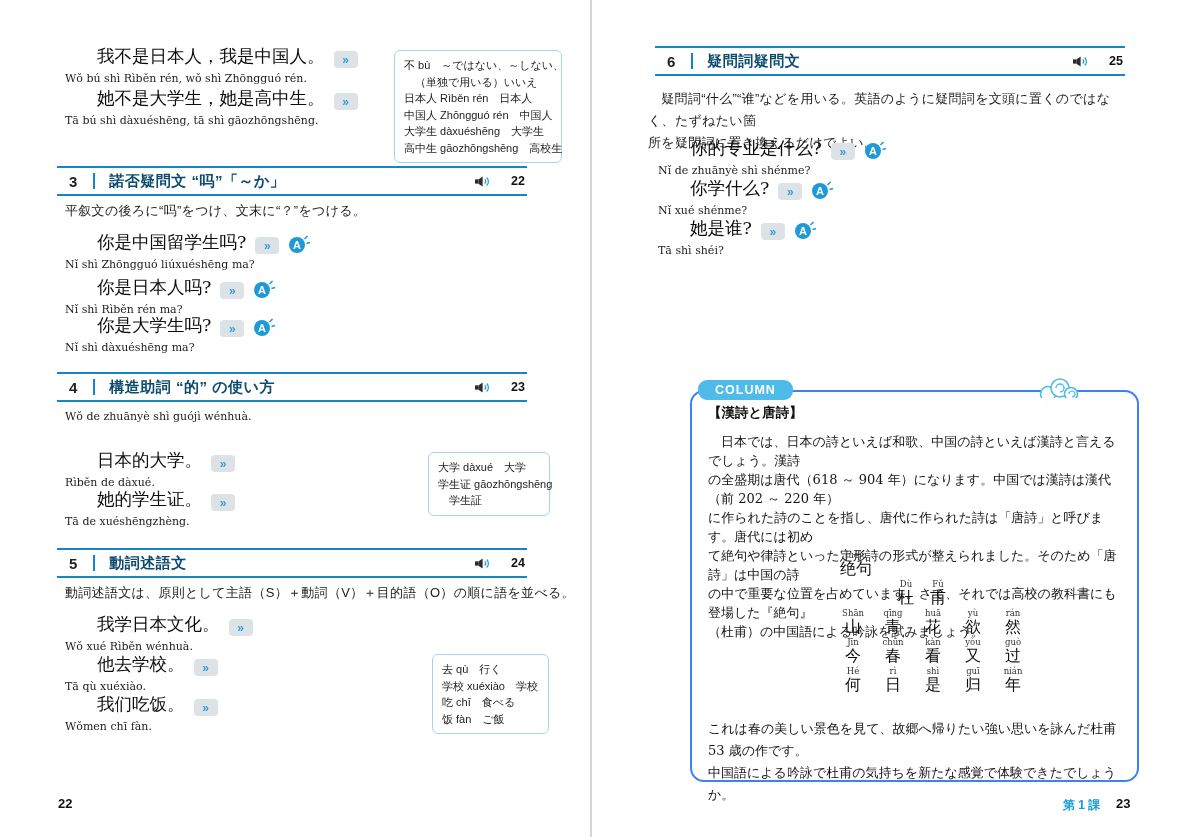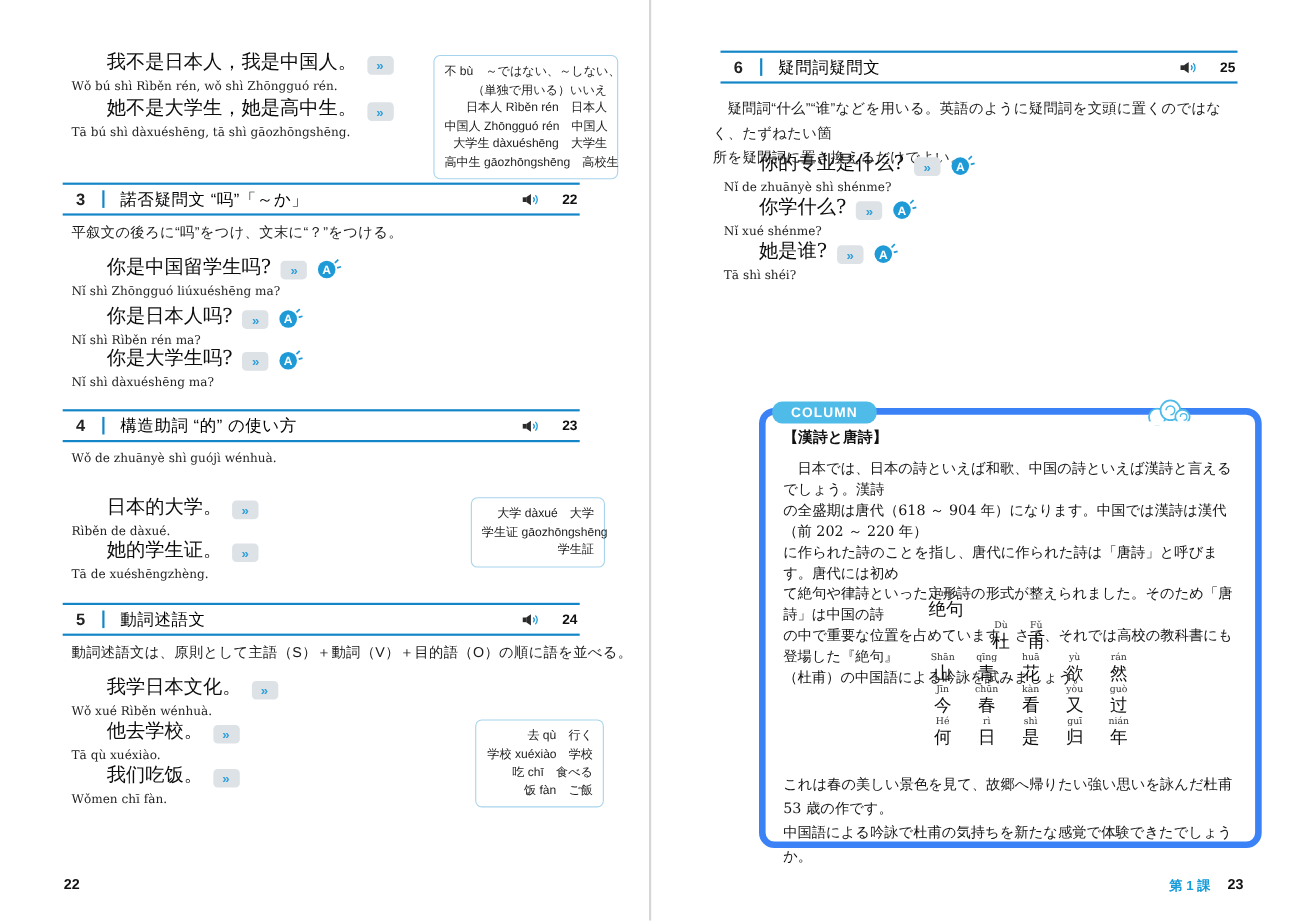--- a/index.html
+++ b/index.html
@@ -9,53 +9,53 @@
   }
   .fold{position:absolute;left:590px;top:0;width:2px;height:837px;background:#d6d6d6;}
 
   
   .sec-head{
     position:absolute;height:26px;display:flex;align-items:center;
     border-top:2px solid #1486c8;border-bottom:2px solid #1486c8;
   }
   .sec-num{font-weight:bold;font-size:15px;margin:0 0 0 12px;color:#222;}
   .sec-bar{width:2px;height:16px;background:#1486c8;margin:0 14px 0 16px;}
-  .sec-title{font-weight:normal;font-size:15px;color:#000000;letter-spacing:.5px;}
+  .sec-title{font-weight:bold;font-size:15px;color:#0c4a6e;letter-spacing:.5px;}
   .sec-audio{margin-left:auto;display:flex;align-items:center;gap:19px;margin-right:2px;}
   .sec-audio .trk{font-weight:bold;font-size:12.5px;color:#111;}
 
   
   .sent{position:absolute;}
   .sent-top{display:flex;align-items:flex-end;gap:9px;margin-left:32px;}
   .hanzi{font-family:"DejaVu Serif","Liberation Serif",serif;font-size:17.5px;color:#0d0d0d;}
   .pinyin{font-family:"DejaVu Serif","Liberation Serif",serif;font-size:11px;color:#222;margin-top:4px;}
   .play-chip{
     display:inline-flex;width:24px;height:17px;background:#dde2e7;border-radius:4px;
     align-items:center;justify-content:center;color:#2f9fda;font-weight:bold;font-size:12px;
   }
   .play-chip::before{content:"»";line-height:1;}
   .a-badge{display:inline-flex;width:23px;height:20px;}
 
   
   .vocab{
     position:absolute;border:1.5px solid #a7d4ec;border-radius:6px;background:#fff;
     padding:6px 9px;font-size:11px;line-height:1.5;color:#1c1c1c;
   }
-  .vocab div{white-space:nowrap;text-align:right;}
+  .vocab div{white-space:nowrap;}
 
   .note{position:absolute;font-size:13px;color:#1c1c1c;letter-spacing:.3px;}
   .note div{line-height:22px;}
 
   .pgnum{position:absolute;font-weight:bold;font-size:13px;color:#111;}
   .lesson-label{position:absolute;font-weight:bold;font-size:12px;color:#149bd8;}
 
   
   .column-box{
-    position:absolute;left:690px;top:371px;width:445px;height:388px;
-    border:6px solid #3b82f6;border-radius:14px;background:#fff;
+    position:absolute;left:690px;top:390px;width:445px;height:388px;
+    border:2px solid #3b82f6;border-radius:14px;background:#fff;
   }
   .column-badge{
     position:absolute;top:-12px;left:6px;background:#4fbbe8;color:#fff;
     font-weight:bold;font-size:12.5px;letter-spacing:1px;padding:3px 17px;border-radius:9px;
   }
   .cloud{position:absolute;top:-15px;right:52px;}
   .col-heading{position:absolute;left:16px;top:12px;font-weight:bold;font-size:13.5px;color:#111;}
   .col-body{position:absolute;left:16px;top:40px;width:412px;
     font-family:"DejaVu Serif","Liberation Serif",serif;font-size:13px;color:#141414;}
   .col-body div{line-height:19px;}

